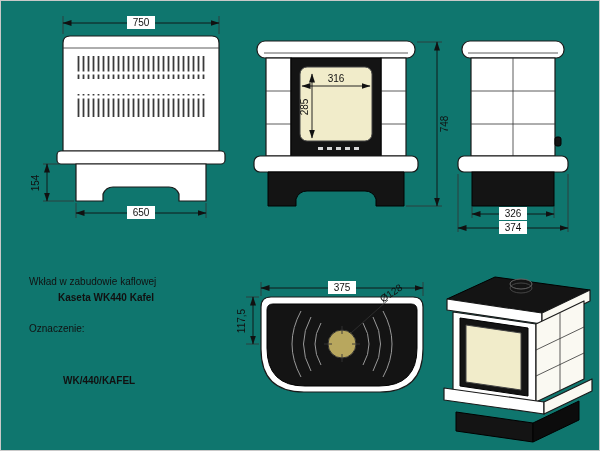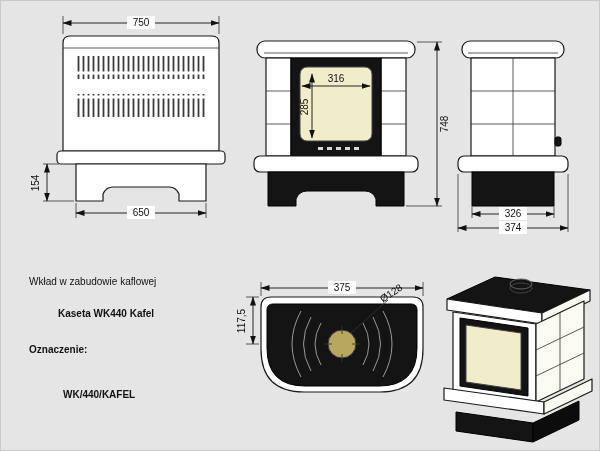--- a/index.html
+++ b/index.html
@@ -1,18 +1,18 @@
 <!DOCTYPE html>
 <html style="--glass: #f1ecca; --flue: #b8a75e; --dark: #141414; --line: #1a1a1a;"><head>
 <meta charset="utf-8">
 <title>Kaseta WK440 Kafel</title>
 <style>
   * { margin:0; padding:0; box-sizing:border-box; }
   html,body { background:#fff; font-family:"Liberation Sans", sans-serif; }
-  .page { position:relative; width:600px; height:451px; background:#e5e5e5; border:1px solid #c9c9c9; overflow:hidden; }
+  .page { position:relative; width:600px; height:451px; background:#0f766e; border:1px solid #c9c9c9; overflow:hidden; }
   .drawing { position:absolute; left:0; top:0; }
   svg text { font-family:"Liberation Sans", sans-serif; font-size:10px; fill:#111; }
   .outline { fill:#fff; stroke:#1a1a1a; stroke-width:1.2; }
   .tileside { fill:#faf9f2; stroke:#1a1a1a; stroke-width:1.2; }
   .dark { fill:var(--dark,#141414); stroke:#000; stroke-width:1; }
   .thin { stroke:#333; stroke-width:0.8; fill:none; }
   .dim  { stroke:#111; stroke-width:0.9; fill:none; }
   .glass { fill:var(--glass,#f1ecca); stroke:#444; stroke-width:1; }
   .flue  { fill:var(--flue,#b8a75e); stroke:#333; stroke-width:1; }
   .arcline { stroke:#999; stroke-width:1; fill:none; }
@@ -178,17 +178,17 @@
       <polygon class="dark" points="459,317 527,327 527,395 459,385"></polygon>
       <polygon class="glass" points="465,324 520,332 520,389 465,381"></polygon>
       <polygon class="outline" points="443,387 543,401 543,413 443,399"></polygon>
       <polygon class="tileside" points="543,401 591,378 591,390 543,413"></polygon>
       <polygon class="dark" points="455,411 532,422 532,441 455,430"></polygon>
       <polygon points="532,422 578,400 578,419 532,441" fill="#0c0c0c" stroke="#000"></polygon>
     </g>
   </svg>
 
   <div class="info" style="left:28px; top:275px;">Wkład w zabudowie kaflowej</div>
-  <div class="info bold" style="left:57px; top:307px;">Kaseta WK440 Kafel</div>
-  <div class="info" style="left:28px; top:343px;font-weight:bold;">Oznaczenie:</div>
-  <div class="info bold" style="left:62px; top:388px;">WK/440/KAFEL</div>
+  <div class="info bold" style="left:57px; top:291px;">Kaseta WK440 Kafel</div>
+  <div class="info" style="left:28px; top:322px;">Oznaczenie:</div>
+  <div class="info bold" style="left:62px; top:374px;">WK/440/KAFEL</div>
 
 </div>
 
 </body></html>

